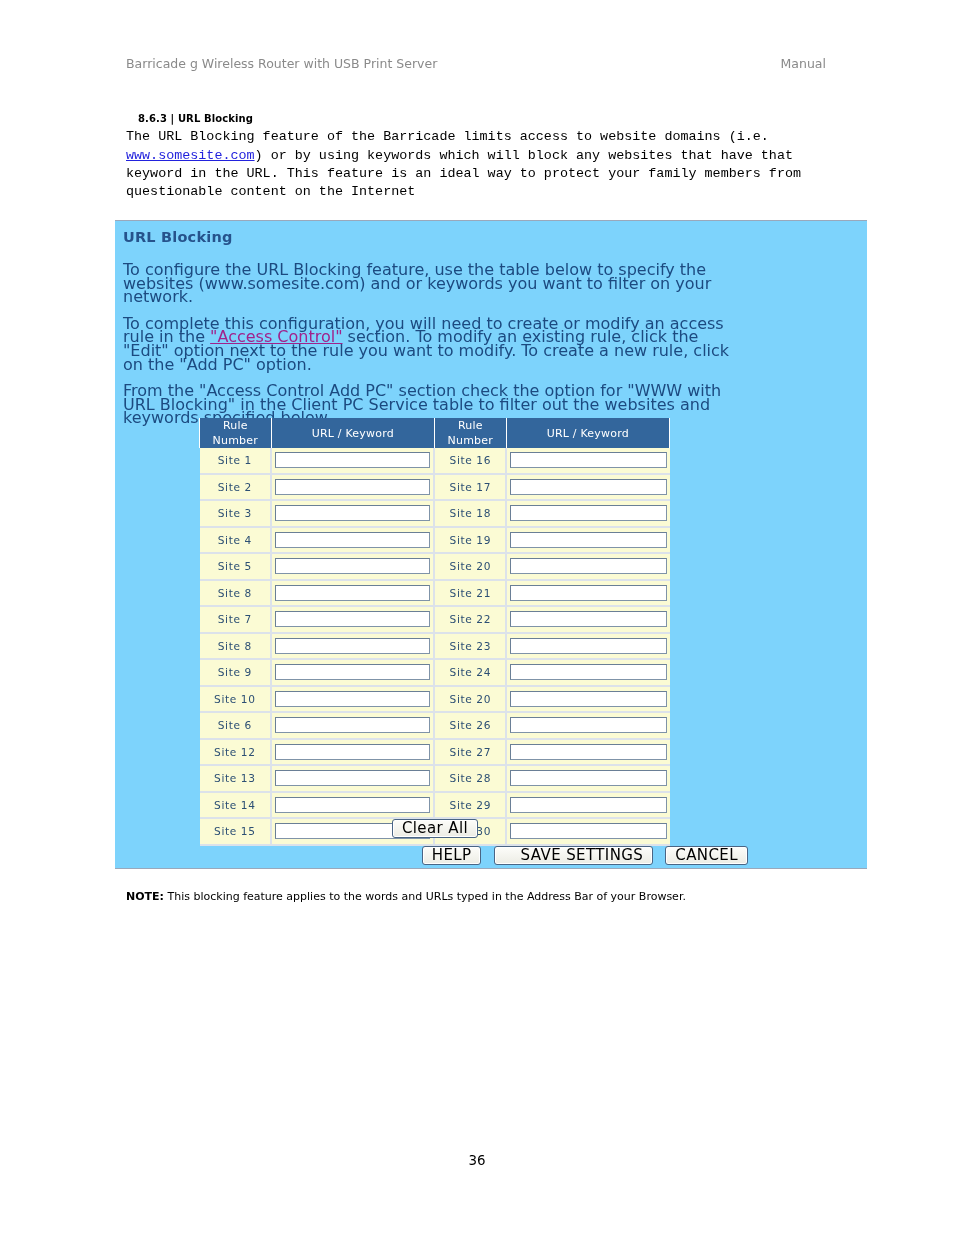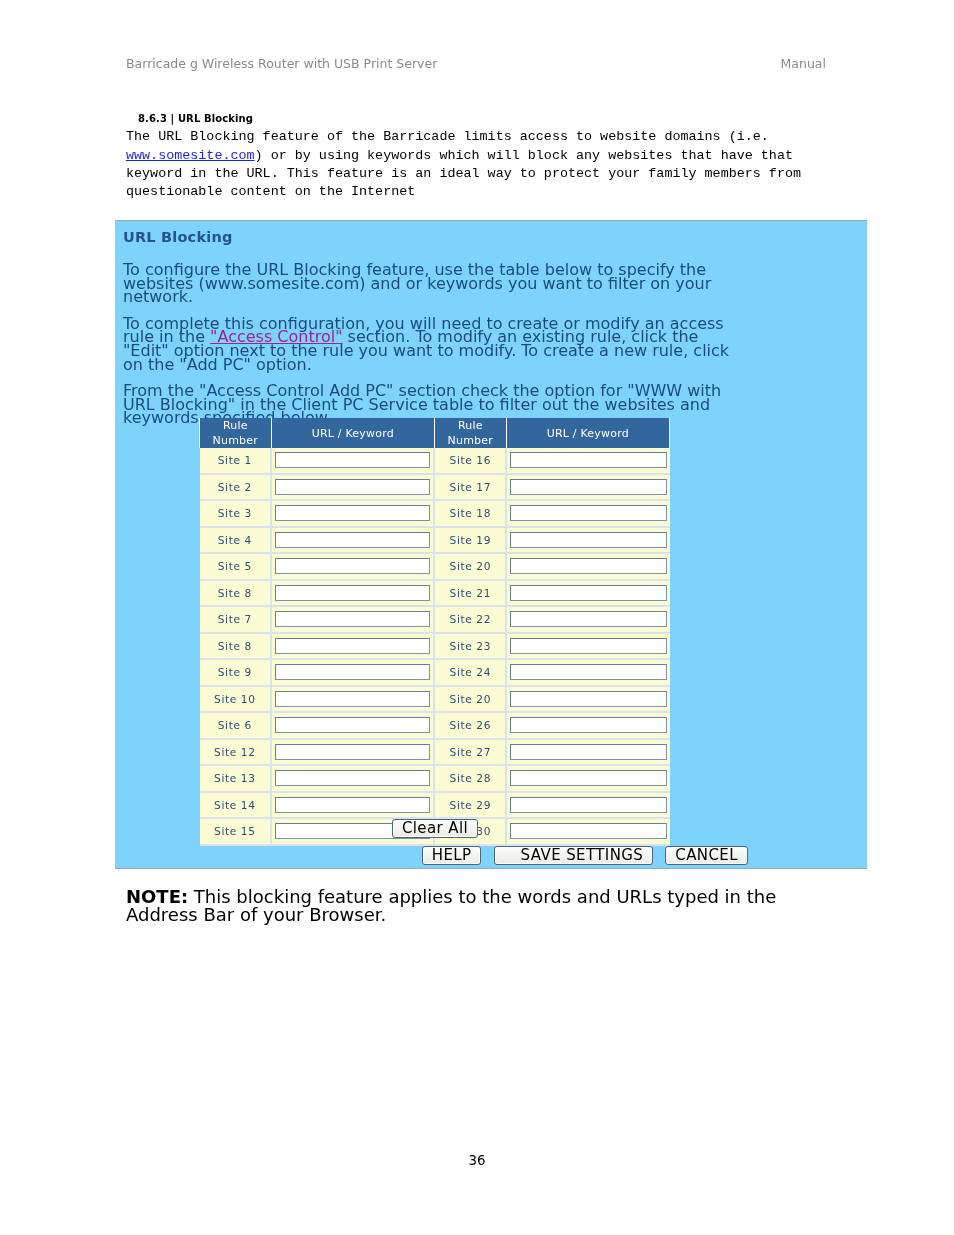--- a/index.html
+++ b/index.html
@@ -180,21 +180,21 @@
   .btn-row-actions .btn { margin-left: 7px; }
   .btn.wide { padding-left: 26px; }
 
   
   .doc-note {
     position: absolute;
     left: 126px;
     top: 888px;
     width: 700px;
     color: #000000;
-    font-size: 18px;
+    font-size: 11px;
     line-height: 18.3px;
   }
   .doc-note b { font-weight: bold; }
   .page-number {
     position: absolute;
     left: 0;
     top: 1153px;
     width: 954px;
     text-align: center;
     font-size: 13.4px;

